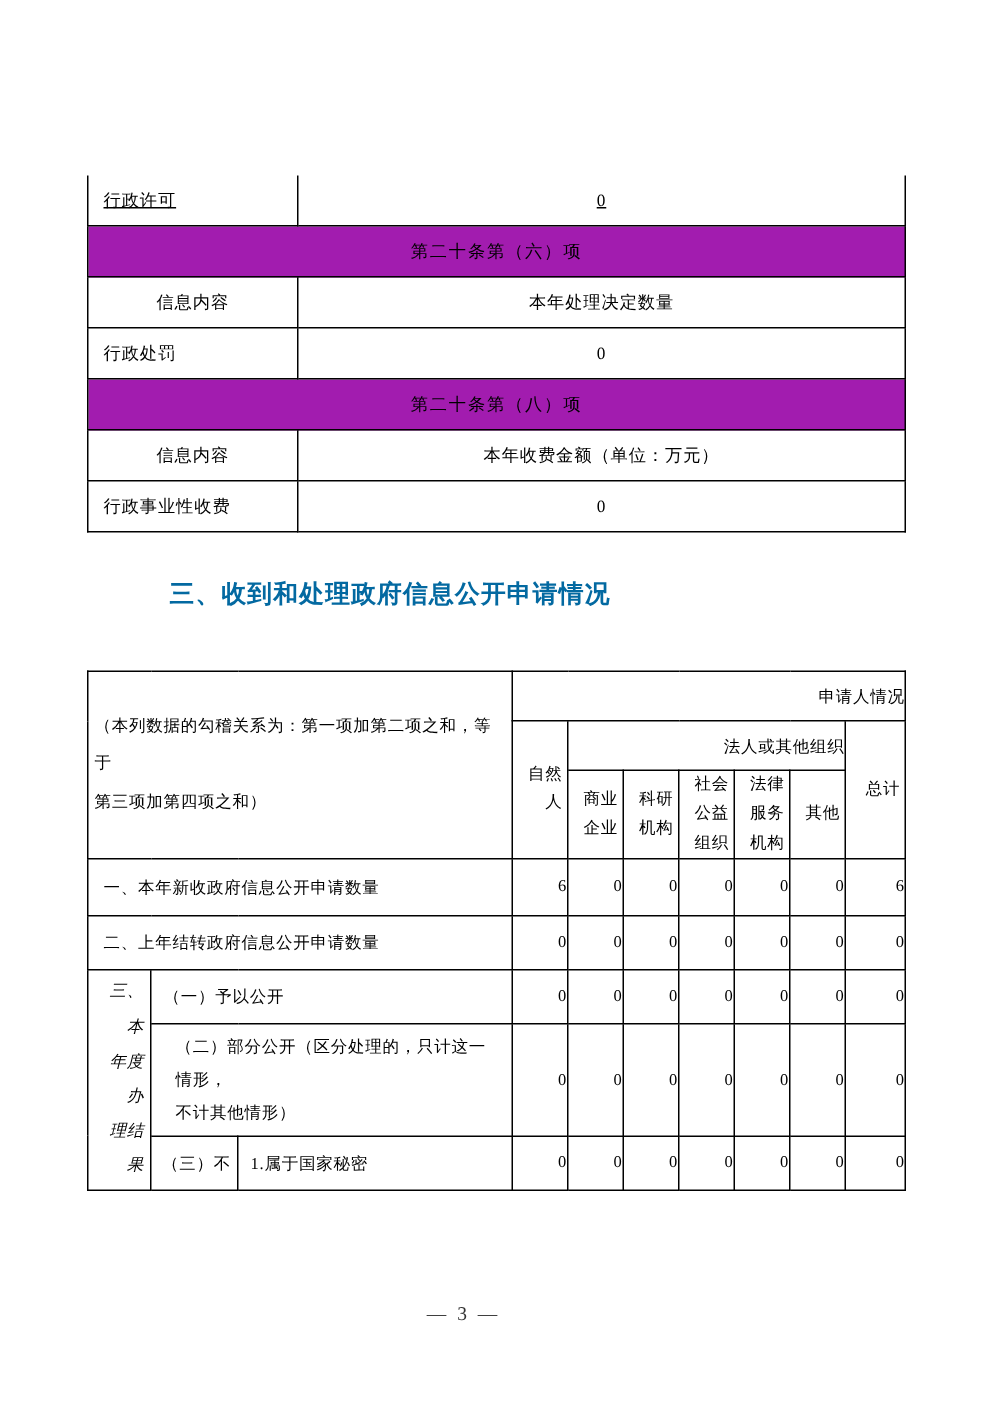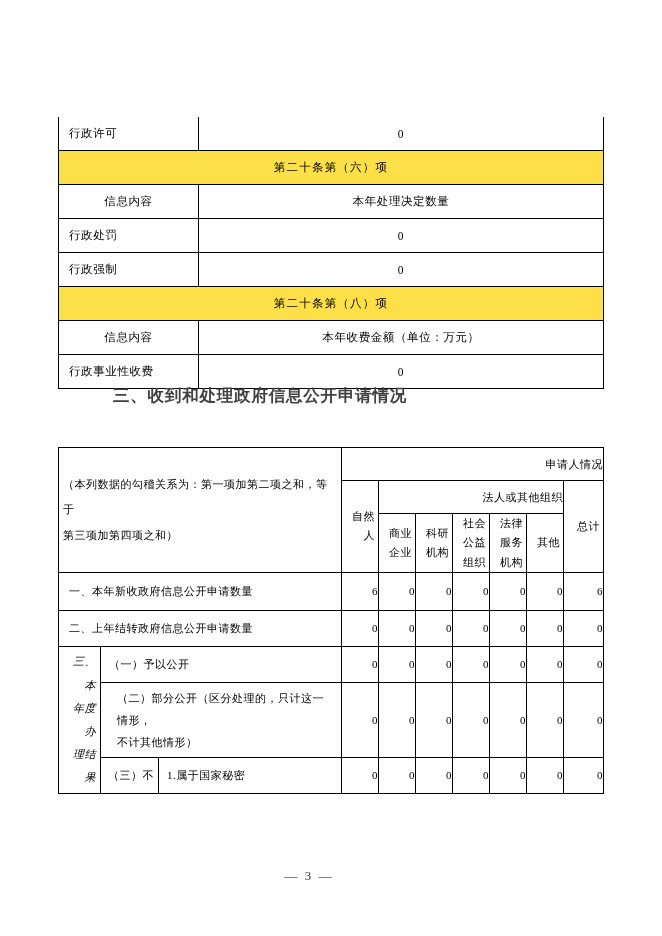--- a/index.html
+++ b/index.html
@@ -26,48 +26,48 @@
     table-layout: fixed;
   }
   #table-top td {
     border: 1px solid #000000;
     height: 33px;
     font-size: 11.5px;
     padding: 0 10px;
     vertical-align: middle;
     letter-spacing: 0.6px;
   }
-  #table-top tr:first-child td { border-top: none; }
+  #table-top tr:first-child td { border-top: none; text-decoration: underline; }
   #table-top .c-label {
     width: 140px;
     text-align: left;
   }
   #table-top .c-label-center {
     width: 140px;
     text-align: center;
   }
   #table-top .c-value {
     text-align: center;
   }
   #table-top .row-section td {
-    background: #fde047;
+    background: #a21caf;
     text-align: center;
     letter-spacing: 1.2px;
   }
 
   
   #section-heading {
     position: absolute;
     left: 113px;
     top: 385px;
     font-family: "Liberation Sans", "DejaVu Sans", sans-serif;
     font-size: 16.5px;
     font-weight: bold;
     letter-spacing: 0.8px;
-    color: #404040;
+    color: #0369a1;
     white-space: nowrap;
   }
 
   
   #table-apps {
     position: absolute;
     left: 58px;
     top: 447px;
     width: 545px;
     border-collapse: collapse;
@@ -172,24 +172,20 @@
       <td colspan="2">第二十条第（六）项</td>
     </tr>
     <tr>
       <td class="c-label-center">信息内容</td>
       <td class="c-value">本年处理决定数量</td>
     </tr>
     <tr>
       <td class="c-label">行政处罚</td>
       <td class="c-value num">0</td>
     </tr>
-    <tr>
-      <td class="c-label">行政强制</td>
-      <td class="c-value num">0</td>
-    </tr>
     <tr class="row-section">
       <td colspan="2">第二十条第（八）项</td>
     </tr>
     <tr>
       <td class="c-label-center">信息内容</td>
       <td class="c-value">本年收费金额（单位：万元）</td>
     </tr>
     <tr>
       <td class="c-label">行政事业性收费</td>
       <td class="c-value num">0</td>

